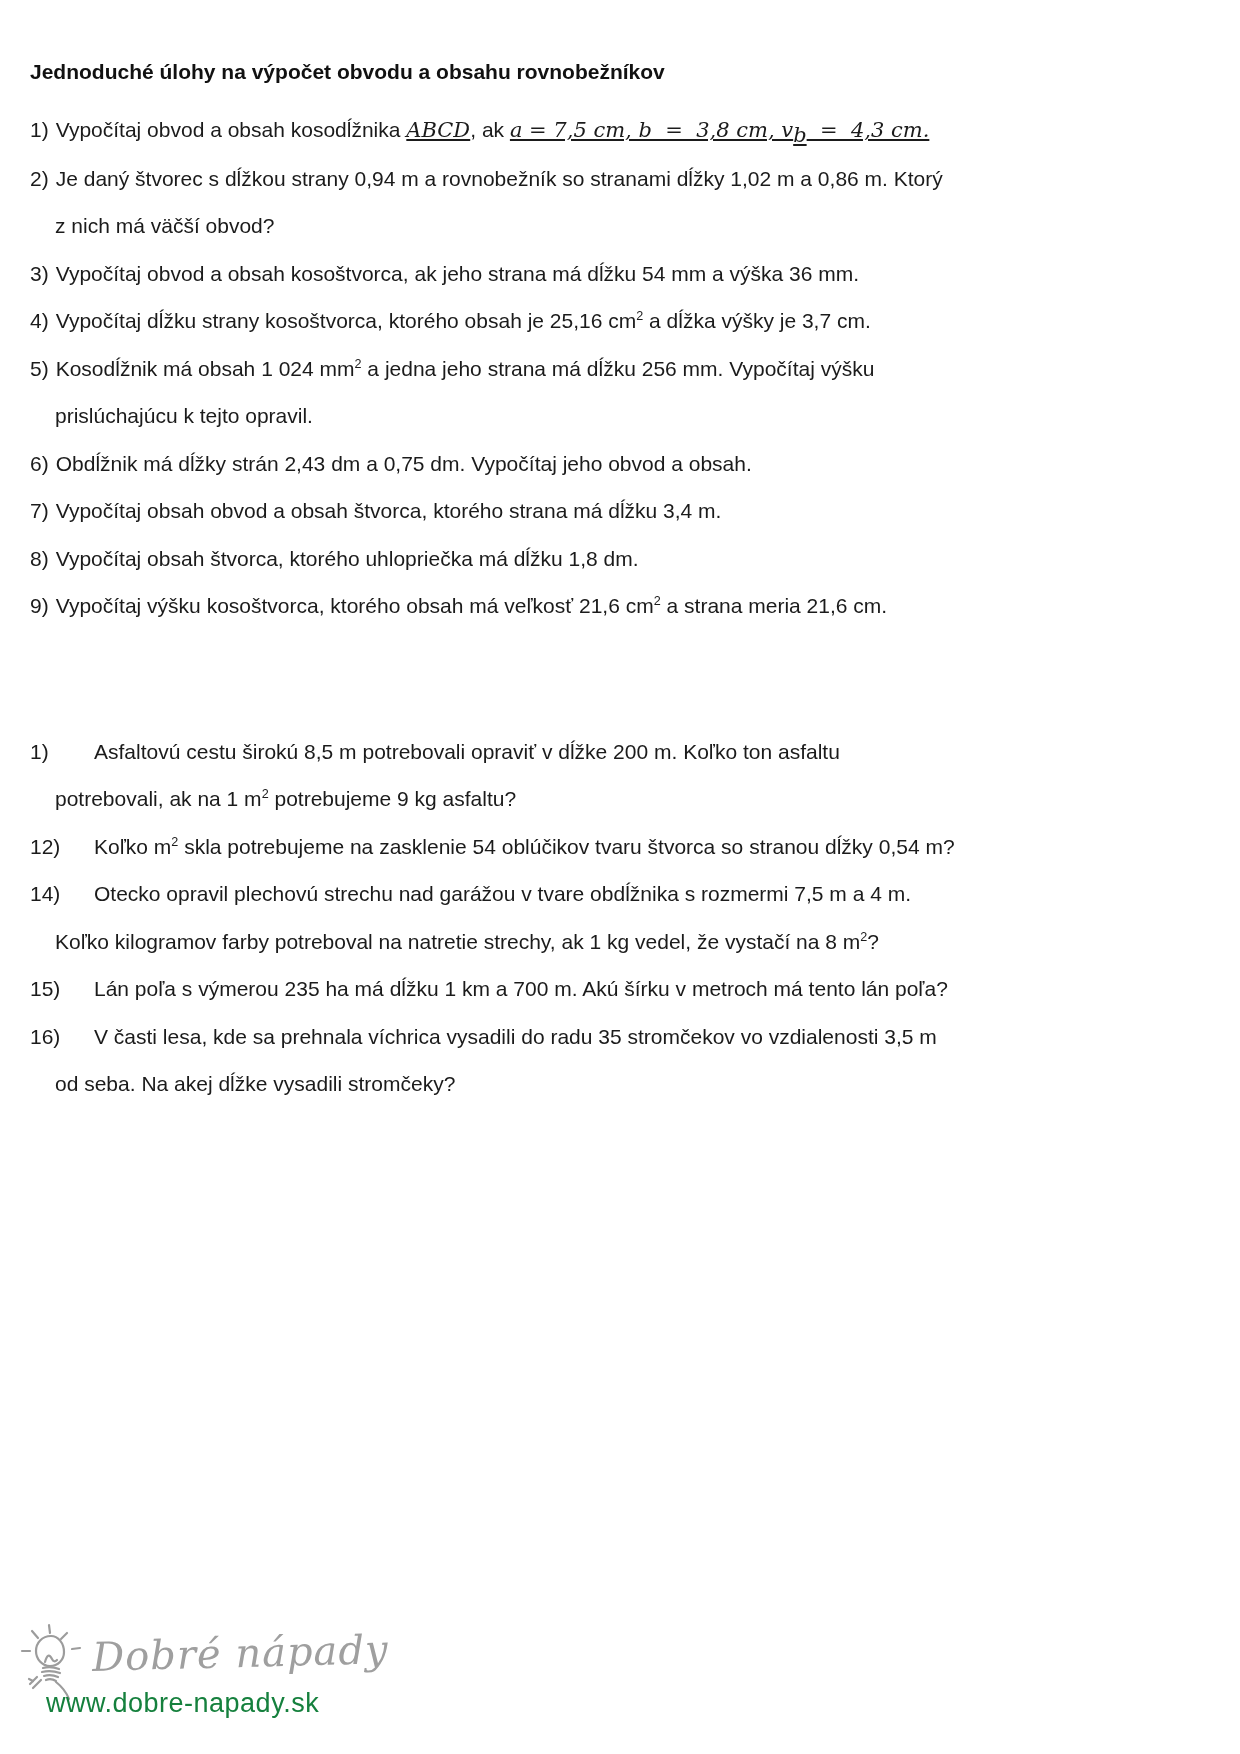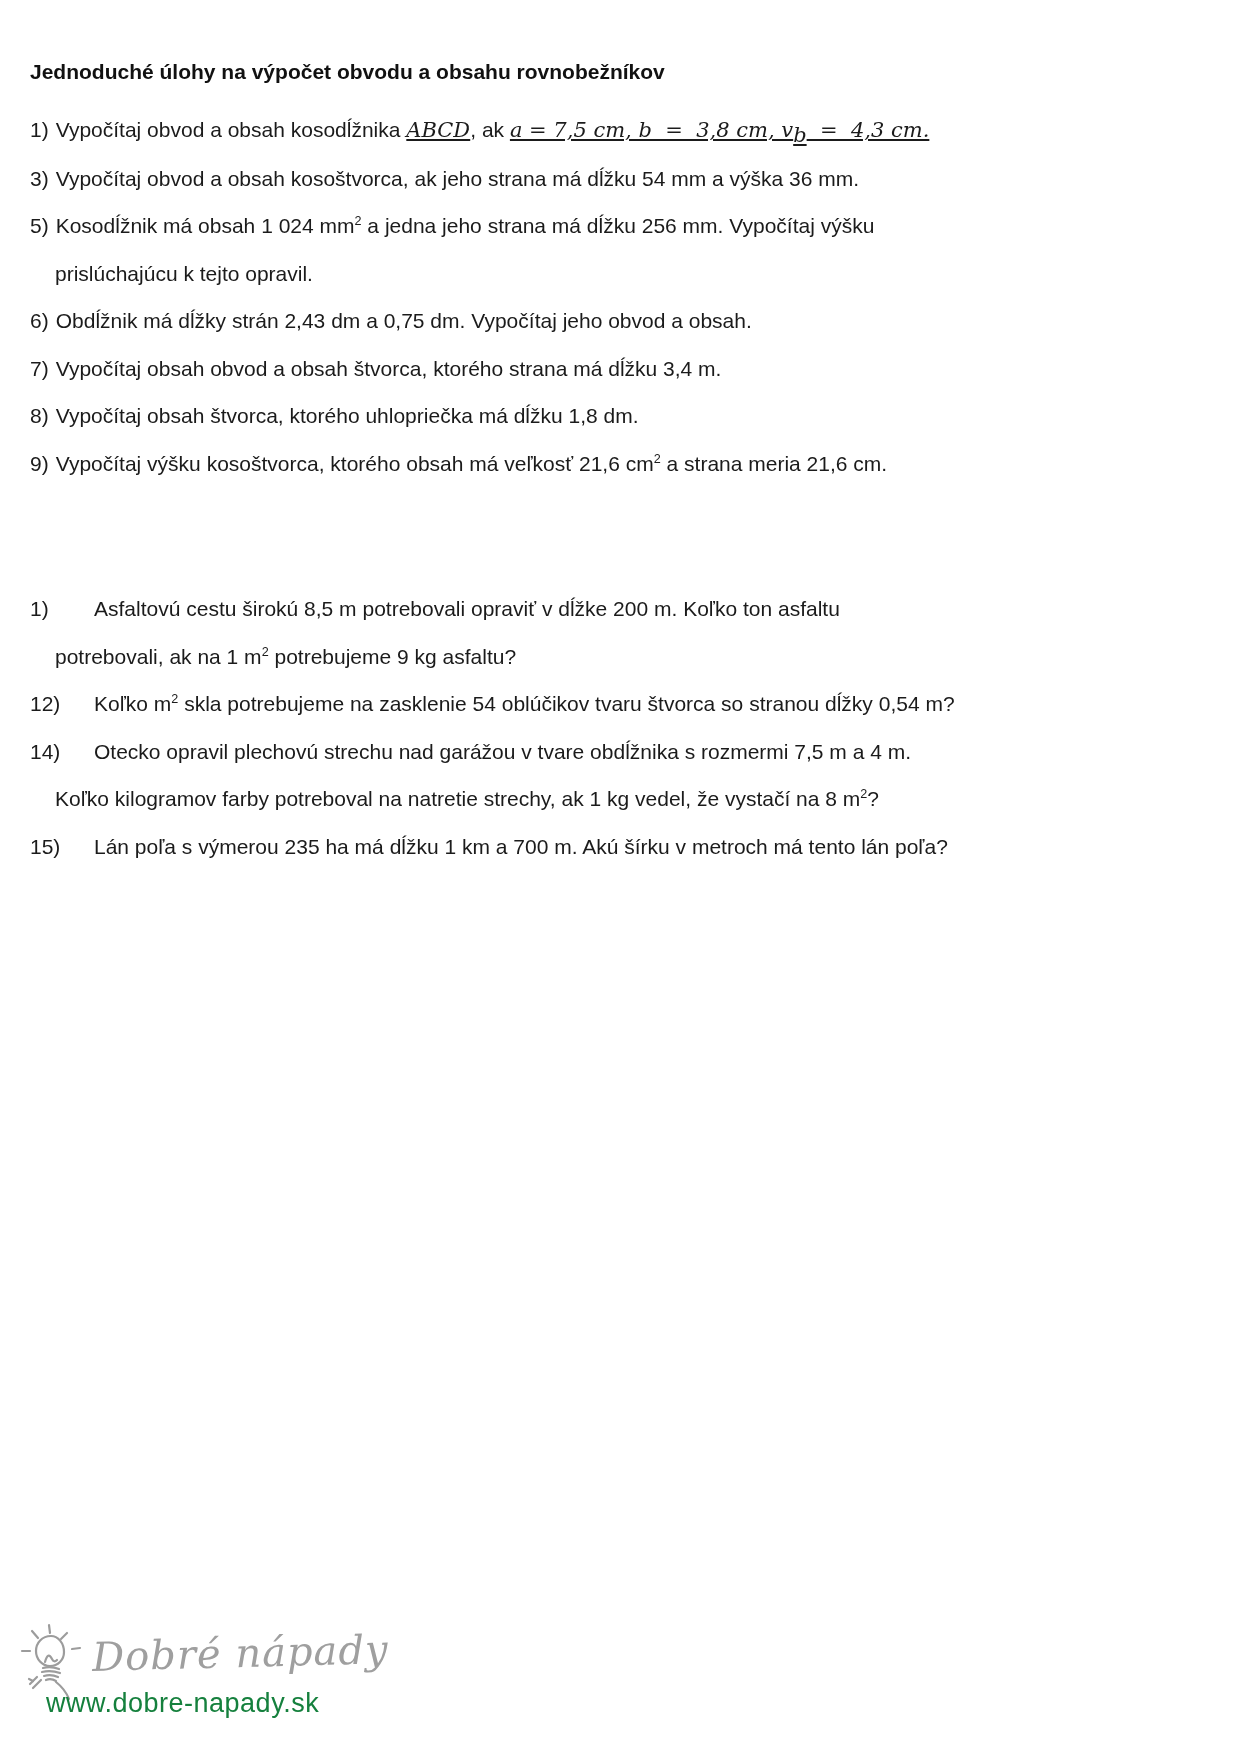--- a/index.html
+++ b/index.html
@@ -97,30 +97,33 @@
   }
 </style>
 </head>
 <body>
 
 <div class="page">
   <div class="content">
     <h1 class="doc-title">Jednoduché úlohy na výpočet obvodu a obsahu rovnobežníkov</h1>
     <div class="problems">
         <div class="problem"><span class="num num1">1)</span><span class="ptext"><span>Vypočítaj obvod a obsah kosodĺžnika </span><span class="math">ABCD</span><span>, ak </span><span class="math">a = 7,5 cm, b  =  3,8 cm, v</span><sub class="math">b</sub><span class="math">  =  4,3 cm.</span></span></div>
+        <div class="problem"><span class="num num1">2)</span><span class="ptext"><span>Je daný štvorec s dĺžkou strany 0,94 m a rovnobežník so stranami dĺžky 1,02 m a 0,86 m. Ktorý</span><br><span>z nich má väčší obvod?</span></span></div>
         <div class="problem"><span class="num num1">3)</span><span class="ptext"><span>Vypočítaj obvod a obsah kosoštvorca, ak jeho strana má dĺžku 54 mm a výška 36 mm.</span></span></div>
+        <div class="problem"><span class="num num1">4)</span><span class="ptext"><span>Vypočítaj dĺžku strany kosoštvorca, ktorého obsah je 25,16 cm</span><sup>2</sup><span> a dĺžka výšky je 3,7 cm.</span></span></div>
         <div class="problem"><span class="num num1">5)</span><span class="ptext"><span>Kosodĺžnik má obsah 1 024 mm</span><sup>2</sup><span> a jedna jeho strana má dĺžku 256 mm. Vypočítaj výšku</span><br><span>prislúchajúcu k tejto opravil.</span></span></div>
         <div class="problem"><span class="num num1">6)</span><span class="ptext"><span>Obdĺžnik má dĺžky strán 2,43 dm a 0,75 dm. Vypočítaj jeho obvod a obsah.</span></span></div>
         <div class="problem"><span class="num num1">7)</span><span class="ptext"><span>Vypočítaj obsah obvod a obsah štvorca, ktorého strana má dĺžku 3,4 m.</span></span></div>
         <div class="problem"><span class="num num1">8)</span><span class="ptext"><span>Vypočítaj obsah štvorca, ktorého uhlopriečka má dĺžku 1,8 dm.</span></span></div>
         <div class="problem"><span class="num num1">9)</span><span class="ptext"><span>Vypočítaj výšku kosoštvorca, ktorého obsah má veľkosť 21,6 cm</span><sup>2</sup><span> a strana meria 21,6 cm.</span></span></div>
         <div class="problem gap-before"><span class="num num2">1)</span><span class="ptext"><span>Asfaltovú cestu širokú 8,5 m potrebovali opraviť v dĺžke 200 m. Koľko ton asfaltu</span><br><span>potrebovali, ak na 1 m</span><sup>2</sup><span> potrebujeme 9 kg asfaltu?</span></span></div>
         <div class="problem"><span class="num num2">12)</span><span class="ptext"><span>Koľko m</span><sup>2</sup><span> skla potrebujeme na zasklenie 54 oblúčikov tvaru štvorca so stranou dĺžky 0,54 m?</span></span></div>
         <div class="problem"><span class="num num2">14)</span><span class="ptext"><span>Otecko opravil plechovú strechu nad garážou v tvare obdĺžnika s rozmermi 7,5 m a 4 m.</span><br><span>Koľko kilogramov farby potreboval na natretie strechy, ak 1 kg vedel, že vystačí na 8 m</span><sup>2</sup><span>?</span></span></div>
         <div class="problem"><span class="num num2">15)</span><span class="ptext"><span>Lán poľa s výmerou 235 ha má dĺžku 1 km a 700 m. Akú šírku v metroch má tento lán poľa?</span></span></div>
+        <div class="problem"><span class="num num2">16)</span><span class="ptext"><span>V časti lesa, kde sa prehnala víchrica vysadili do radu 35 stromčekov vo vzdialenosti 3,5 m</span><br><span>od seba. Na akej dĺžke vysadili stromčeky?</span></span></div>
       </div>
   </div>
 
   <div class="footer">
     <span class="logo-icon">
       <svg width="62" height="80" viewBox="0 0 62 80" fill="none" stroke="#9c9c9c" stroke-width="2.2" stroke-linecap="round">
 
         <path d="M29 3 L30 11"></path>
         <path d="M12 9 L18 16"></path>
         <path d="M2 29 L10 29"></path>

